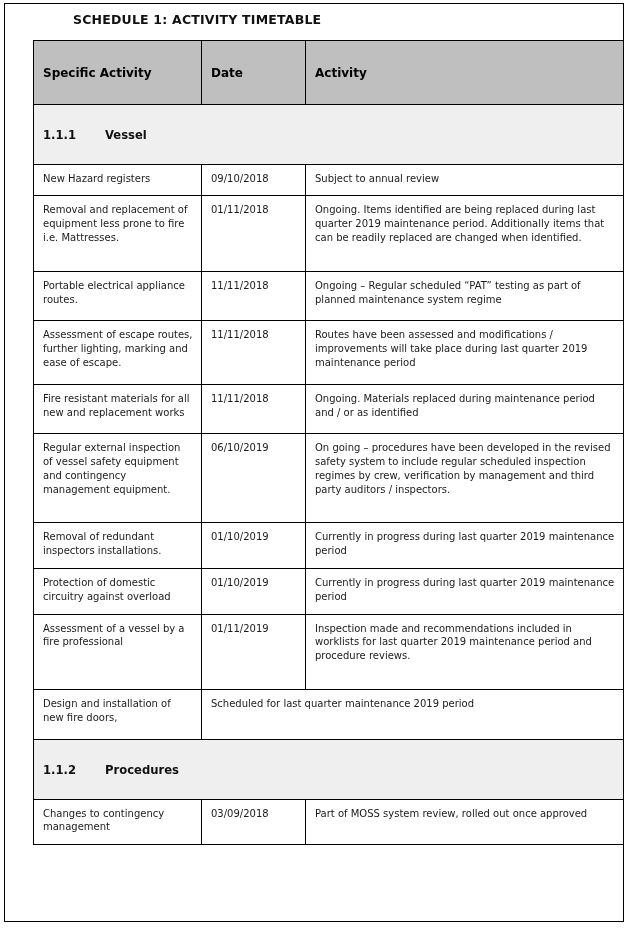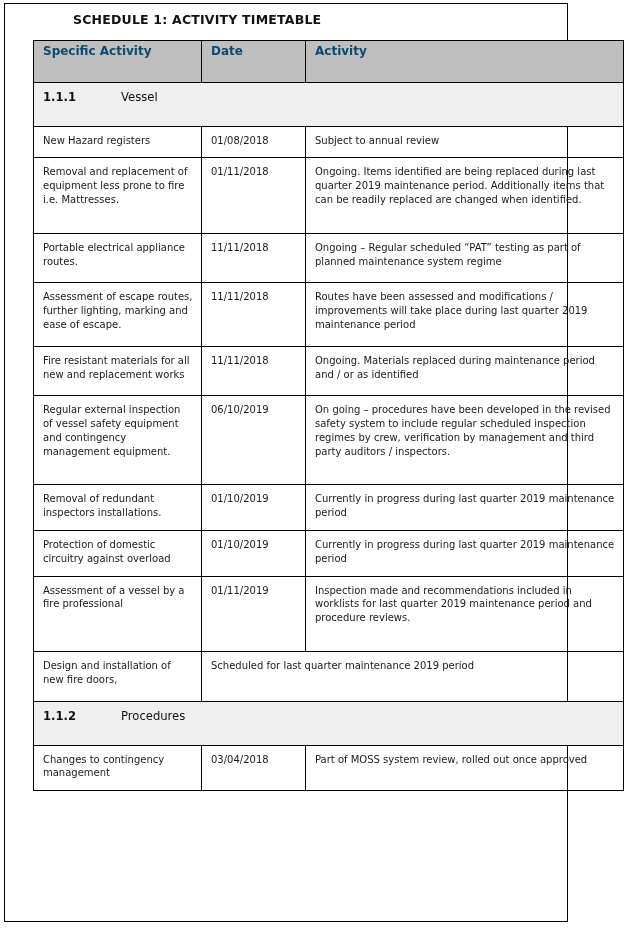--- a/index.html
+++ b/index.html
@@ -13,21 +13,21 @@
     font-family: "DejaVu Sans", sans-serif;
     color: #1a1a1a;
     overflow: hidden;
   }
 
   
   .page-frame {
     position: absolute;
     left: 4px;
     top: 3px;
-    width: 564px;
+    width: 620px;
     height: 919px;
     border: 1.5px solid #000000;
     box-sizing: border-box;
     background: #ffffff;
   }
 
   
   .doc-title {
     position: absolute;
     left: 68px;
@@ -66,41 +66,41 @@
     color: #1a1a1a;
     word-wrap: break-word;
   }
 
   
   table.timetable thead th {
     background: #bfbfbf;
     font-weight: bold;
     font-size: 12px;
     text-align: left;
-    padding-top: 2px;
+    padding-top: 24px;
     padding-bottom: 22px;
-    color: #0c4a6e;
+    color: #000000;
   }
 
   
   tr.section-row td {
     background: #efefef;
     font-weight: bold;
     font-size: 11.6px;
     padding-top: 7px;
     padding-bottom: 20px;
     color: #111111;
   }
   .sec-num {
     display: inline-block;
     min-width: 62px;
+    margin-top: 16px;
   }
   .sec-label {
-    font-weight: normal;
-    margin-left: 16px;
+    font-weight: bold;
   }
 
   td.date-cell { white-space: nowrap; }
 
   
   tr.r-tall td   { padding-bottom: 14px; }
   tr.r-xtall td  { padding-bottom: 26px; }
 </style>
 </head>
 <body>
@@ -122,21 +122,21 @@
           <th>Date</th>
           <th>Activity</th>
         </tr>
       </thead>
       <tbody id="table-body">
           <tr class="section-row">
             <td colspan="3"><span class="sec-num">1.1.1</span><span class="sec-label">Vessel</span></td>
           </tr>
           <tr>
             <td>New Hazard registers</td>
-            <td class="date-cell">01/08/2018</td>
+            <td class="date-cell">09/10/2018</td>
             <td>Subject to annual review</td>
           </tr>
           <tr class="r-xtall">
             <td>Removal and replacement of equipment less prone to fire i.e. Mattresses.</td>
             <td class="date-cell">01/11/2018</td>
             <td>Ongoing. Items identified are being replaced during last quarter 2019 maintenance period. Additionally items that can be readily replaced are changed when identified.</td>
           </tr>
           <tr class="r-tall">
             <td>Portable electrical appliance routes.</td>
             <td class="date-cell">11/11/2018</td>
@@ -174,20 +174,20 @@
           </tr>
           <tr class="r-tall">
             <td>Design and installation of new fire doors,</td>
             <td colspan="2">Scheduled for last quarter maintenance 2019 period</td>
           </tr>
           <tr class="section-row">
             <td colspan="3"><span class="sec-num">1.1.2</span><span class="sec-label">Procedures</span></td>
           </tr>
           <tr>
             <td>Changes to contingency management</td>
-            <td class="date-cell">03/04/2018</td>
+            <td class="date-cell">03/09/2018</td>
             <td>Part of MOSS system review, rolled out once approved</td>
           </tr>
         </tbody>
     </table>
   </div>
 
 </div>
 
 </body></html>

